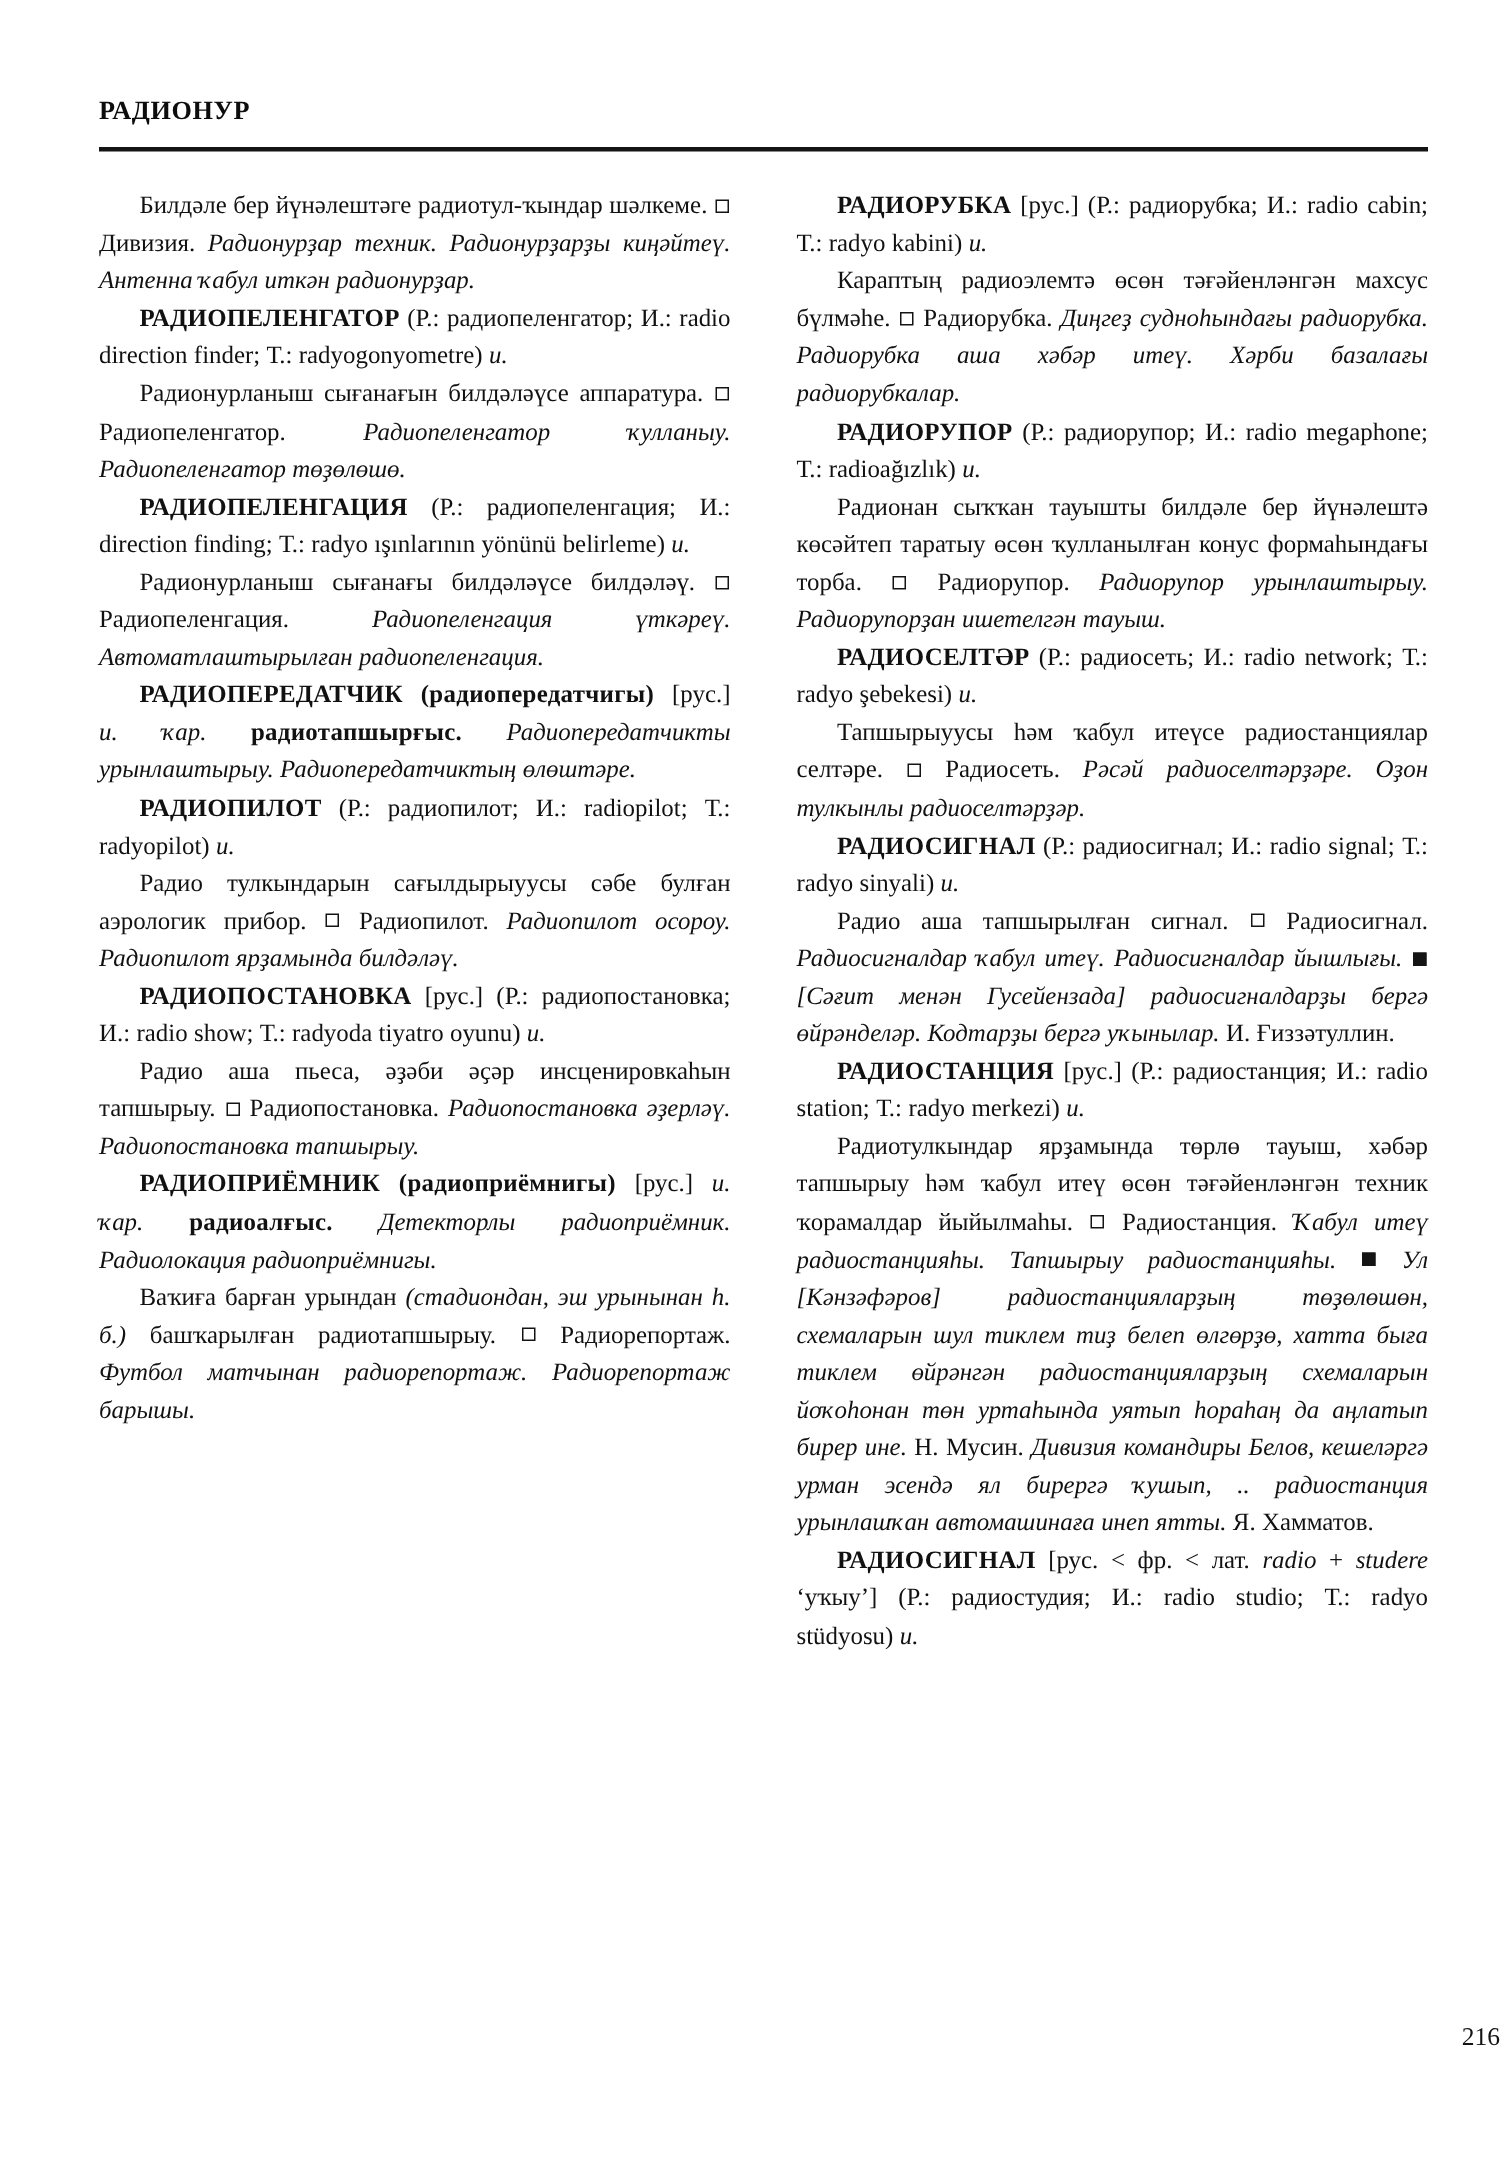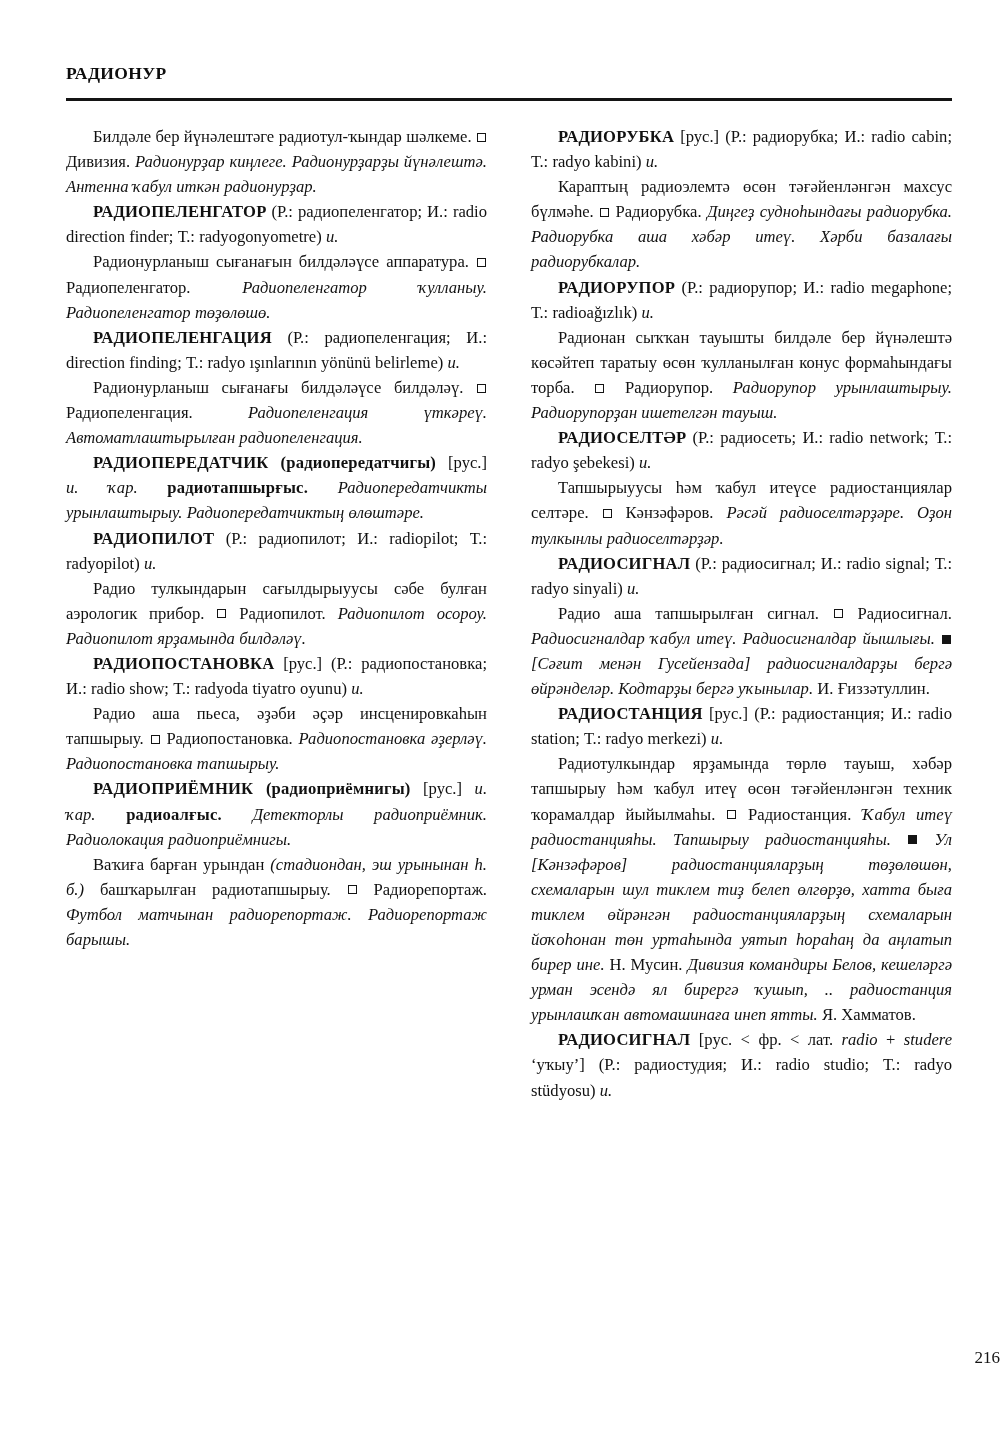--- a/index.html
+++ b/index.html
@@ -123,21 +123,21 @@
 
   <div class="running-head">
     <div class="rh-text">РАДИОНУР</div>
   </div>
   <div class="rule"></div>
 
   <div class="columns">
 
     <div class="col">
 
-      <p class="entry indent"><span>Билдәле бер йүнәлештәге радиотул-ҡындар шәлкеме.</span> <span class="sq-open"></span> <span>Дивизия.</span> <span class="it">Радионурҙар киңлеге. Радионурҙарҙы йүнәлештә. Антенна ҡабул иткән радионурҙар.</span></p>
+      <p class="entry indent"><span>Билдәле бер йүнәлештәге радиотул-ҡындар шәлкеме.</span> <span class="sq-open"></span> <span>Дивизия.</span> <span class="it">Радионурҙар техник. Радионурҙарҙы киңәйтеү. Антенна ҡабул иткән радионурҙар.</span></p>
 
       <p class="entry indent"><span class="hw">РАДИОПЕЛЕНГАТОР</span> <span>(Р.: радиопеленгатор; И.: radio direction finder; Т.: radyogonyometre)</span> <span class="it">и.</span></p>
       <p class="entry indent"><span>Радионурланыш сығанағын билдәләүсе аппаратура.</span> <span class="sq-open"></span> <span>Радиопеленгатор.</span> <span class="it">Радиопеленгатор ҡулланыу. Радиопеленгатор төҙөлөшө.</span></p>
 
       <p class="entry indent"><span class="hw">РАДИОПЕЛЕНГАЦИЯ</span> <span>(Р.: радиопеленгация; И.: direction finding; Т.: radyo ışınlarının yönünü belirleme)</span> <span class="it">и.</span></p>
       <p class="entry indent"><span>Радионурланыш сығанағы билдәләүсе билдәләү.</span> <span class="sq-open"></span> <span>Радиопеленгация.</span> <span class="it">Радиопеленгация үткәреү. Автоматлаштырылған радиопеленгация.</span></p>
 
       <p class="entry indent"><span class="hw">РАДИОПЕРЕДАТЧИК</span> <span class="hw">(радиопередатчигы)</span> <span>[рус.]</span> <span class="it">и. ҡар.</span> <span class="hw">радиотапшырғыс.</span> <span class="it">Радиопередатчикты урынлаштырыу. Радиопередатчиктың өлөштәре.</span></p>
 
       <p class="entry indent"><span class="hw">РАДИОПИЛОТ</span> <span>(Р.: радиопилот; И.: radiopilot; Т.: radyopilot)</span> <span class="it">и.</span></p>
@@ -154,21 +154,21 @@
 
     <div class="col">
 
       <p class="entry indent"><span class="hw">РАДИОРУБКА</span> <span>[рус.]</span> <span>(Р.: радиорубка; И.: radio cabin; Т.: radyo kabini)</span> <span class="it">и.</span></p>
       <p class="entry indent"><span>Караптың радиоэлемтә өсөн тәғәйенләнгән махсус бүлмәһе.</span> <span class="sq-open"></span> <span>Радиорубка.</span> <span class="it">Диңгеҙ судноһындағы радиорубка. Радиорубка аша хәбәр итеү. Хәрби базалағы радиорубкалар.</span></p>
 
       <p class="entry indent"><span class="hw">РАДИОРУПОР</span> <span>(Р.: радиорупор; И.: radio megaphone; Т.: radioağızlık)</span> <span class="it">и.</span></p>
       <p class="entry indent"><span>Радионан сыҡҡан тауышты билдәле бер йүнәлештә көсәйтеп таратыу өсөн ҡулланылған конус формаһындағы торба.</span> <span class="sq-open"></span> <span>Радиорупор.</span> <span class="it">Радиорупор урынлаштырыу. Радиорупорҙан ишетелгән тауыш.</span></p>
 
       <p class="entry indent"><span class="hw">РАДИОСЕЛТӘР</span> <span>(Р.: радиосеть; И.: radio network; Т.: radyo şebekesi)</span> <span class="it">и.</span></p>
-      <p class="entry indent"><span>Тапшырыуусы һәм ҡабул итеүсе радиостанциялар селтәре.</span> <span class="sq-open"></span> <span>Кәнзәфәров.</span> <span class="it">Рәсәй радиоселтәрҙәре. Оҙон тулкынлы радиоселтәрҙәр.</span></p>
+      <p class="entry indent"><span>Тапшырыуусы һәм ҡабул итеүсе радиостанциялар селтәре.</span> <span class="sq-open"></span> <span>Радиосеть.</span> <span class="it">Рәсәй радиоселтәрҙәре. Оҙон тулкынлы радиоселтәрҙәр.</span></p>
 
       <p class="entry indent"><span class="hw">РАДИОСИГНАЛ</span> <span>(Р.: радиосигнал; И.: radio signal; Т.: radyo sinyali)</span> <span class="it">и.</span></p>
       <p class="entry indent"><span>Радио аша тапшырылған сигнал.</span> <span class="sq-open"></span> <span>Радиосигнал.</span> <span class="it">Радиосигналдар ҡабул итеү. Радиосигналдар йышлығы.</span> <span class="sq-filled"></span> <span class="it">[Сәғит менән Гусейензада] радиосигналдарҙы бергә өйрәнделәр. Кодтарҙы бергә уҡынылар.</span> <span>И. Ғиззәтуллин.</span></p>
 
       <p class="entry indent"><span class="hw">РАДИОСТАНЦИЯ</span> <span>[рус.]</span> <span>(Р.: радиостанция; И.: radio station; Т.: radyo merkezi)</span> <span class="it">и.</span></p>
       <p class="entry indent"><span>Радиотулкындар ярҙамында төрлө тауыш, хәбәр тапшырыу һәм ҡабул итеү өсөн тәғәйенләнгән техник ҡорамалдар йыйылмаһы.</span> <span class="sq-open"></span> <span>Радиостанция.</span> <span class="it">Ҡабул итеү радиостанцияһы. Тапшырыу радиостанцияһы.</span> <span class="sq-filled"></span> <span class="it">Ул [Кәнзәфәров] радиостанцияларҙың төҙөлөшөн, схемаларын шул тиклем тиҙ белеп өлгөрҙө, хатта быға тиклем өйрәнгән радиостанцияларҙың схемаларын йоҡоһонан төн уртаһында уятып һораһаң да аңлатып бирер ине.</span> <span>Н. Мусин.</span> <span class="it">Дивизия командиры Белов, кешеләргә урман эсендә ял бирергә ҡушып, .. радиостанция урынлашҡан автомашинаға инеп ятты.</span> <span>Я. Хамматов.</span></p>
 
       <p class="entry indent"><span class="hw">РАДИОСИГНАЛ</span> <span>[рус. &lt; фр. &lt; лат. <span class="it">radio</span> + <span class="it">studere</span> ‘уҡыу’]</span> <span>(Р.: радиостудия; И.: radio studio; Т.: radyo stüdyosu)</span> <span class="it">и.</span></p>
 
     </div>

